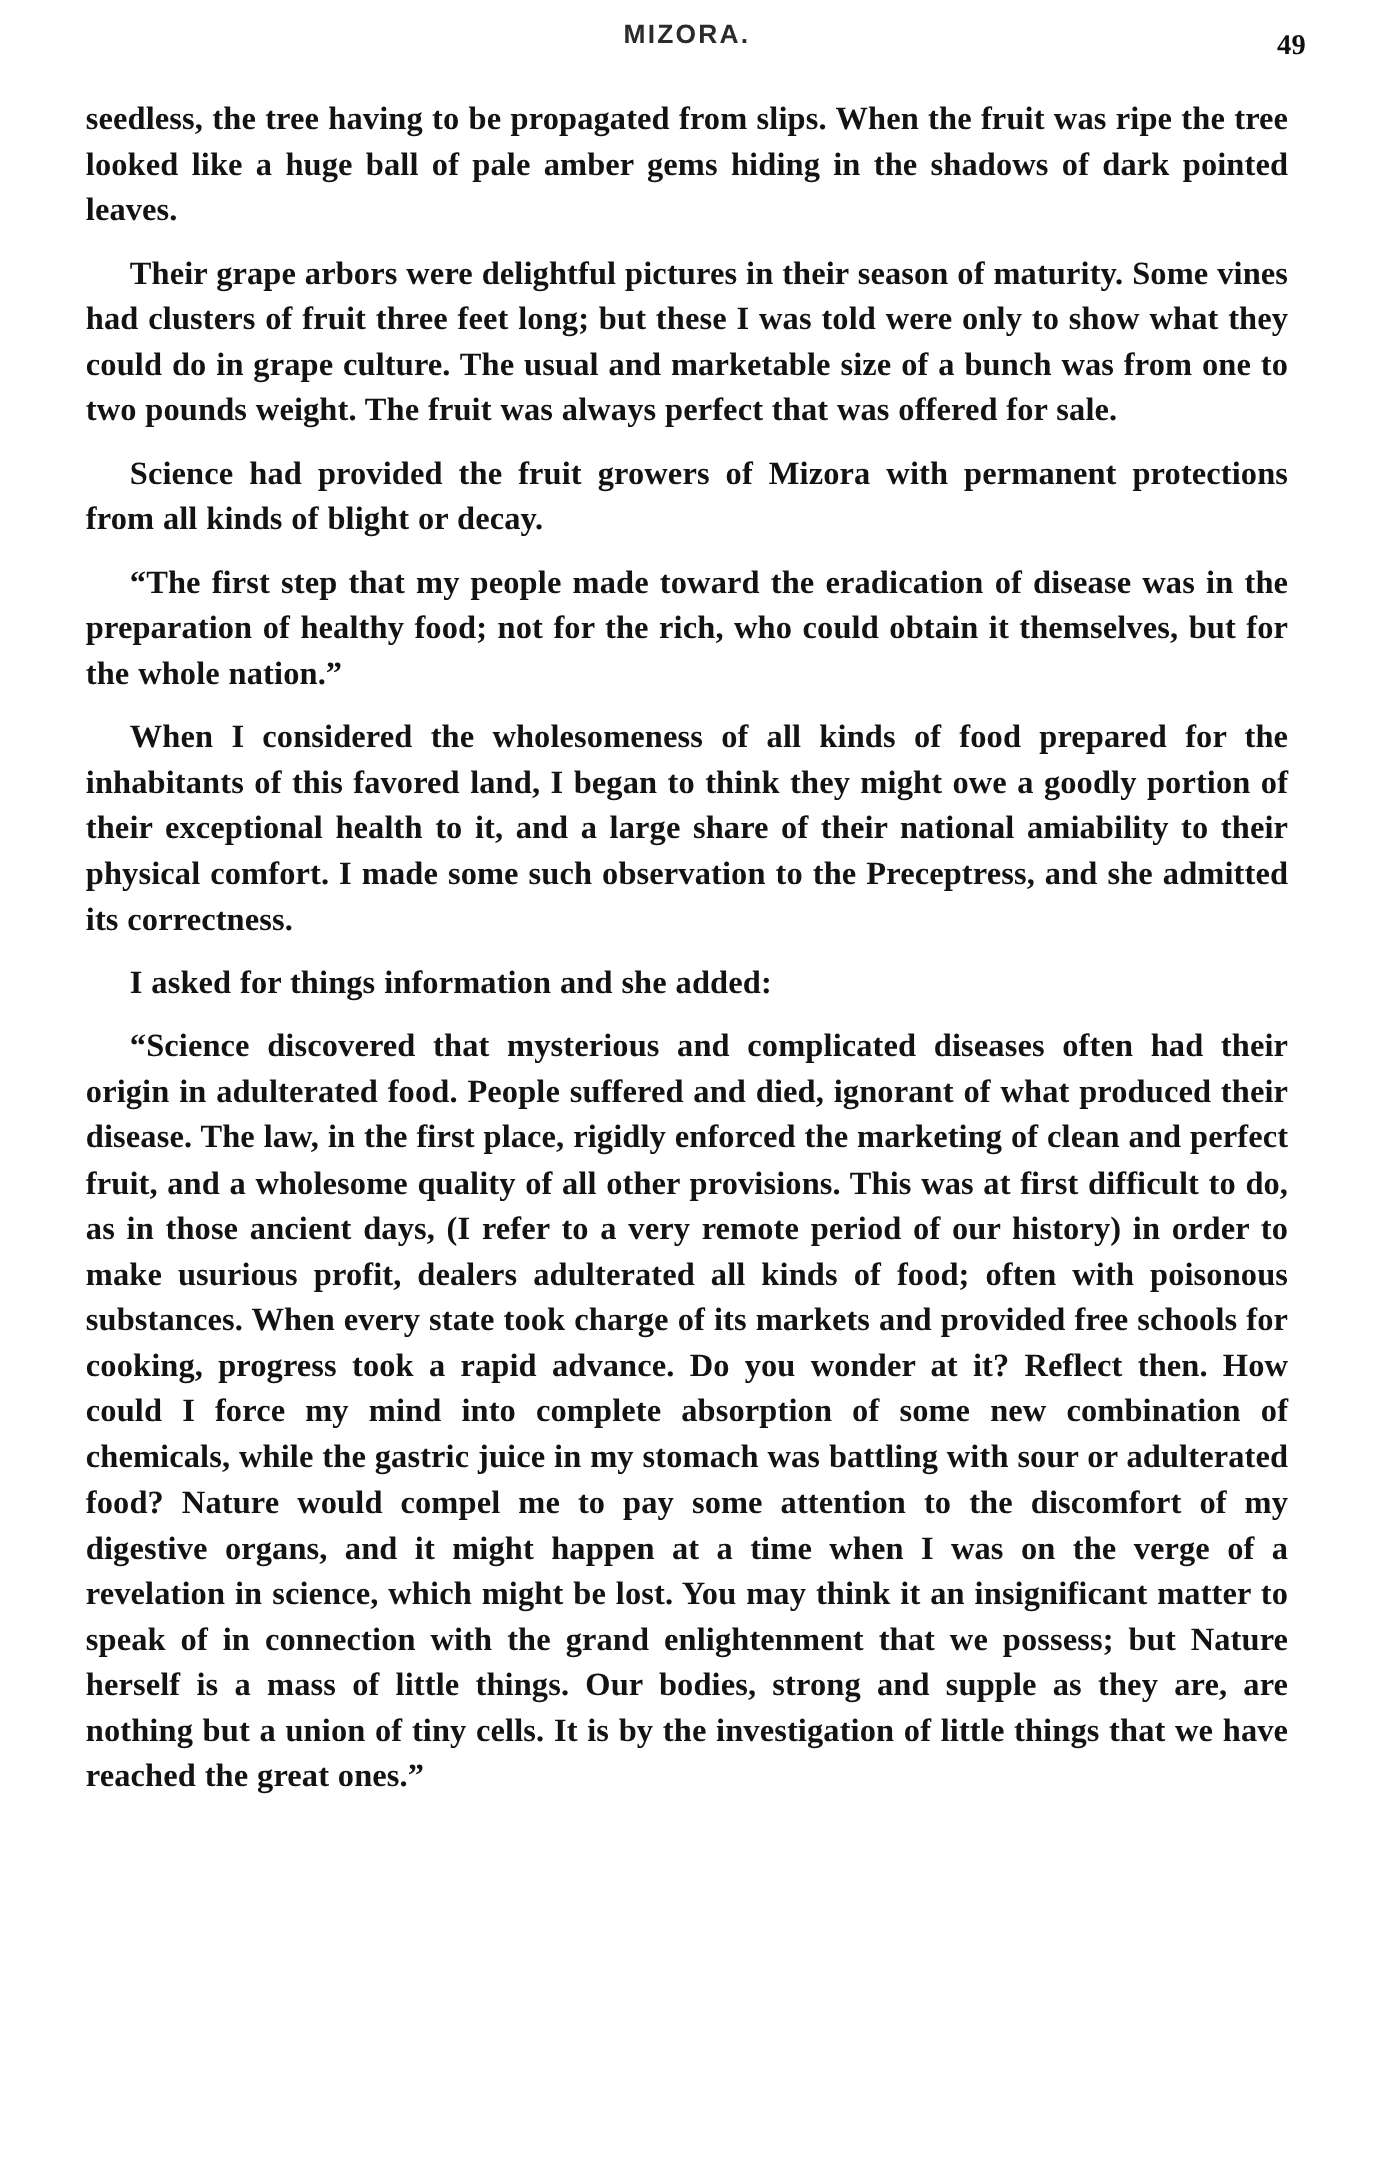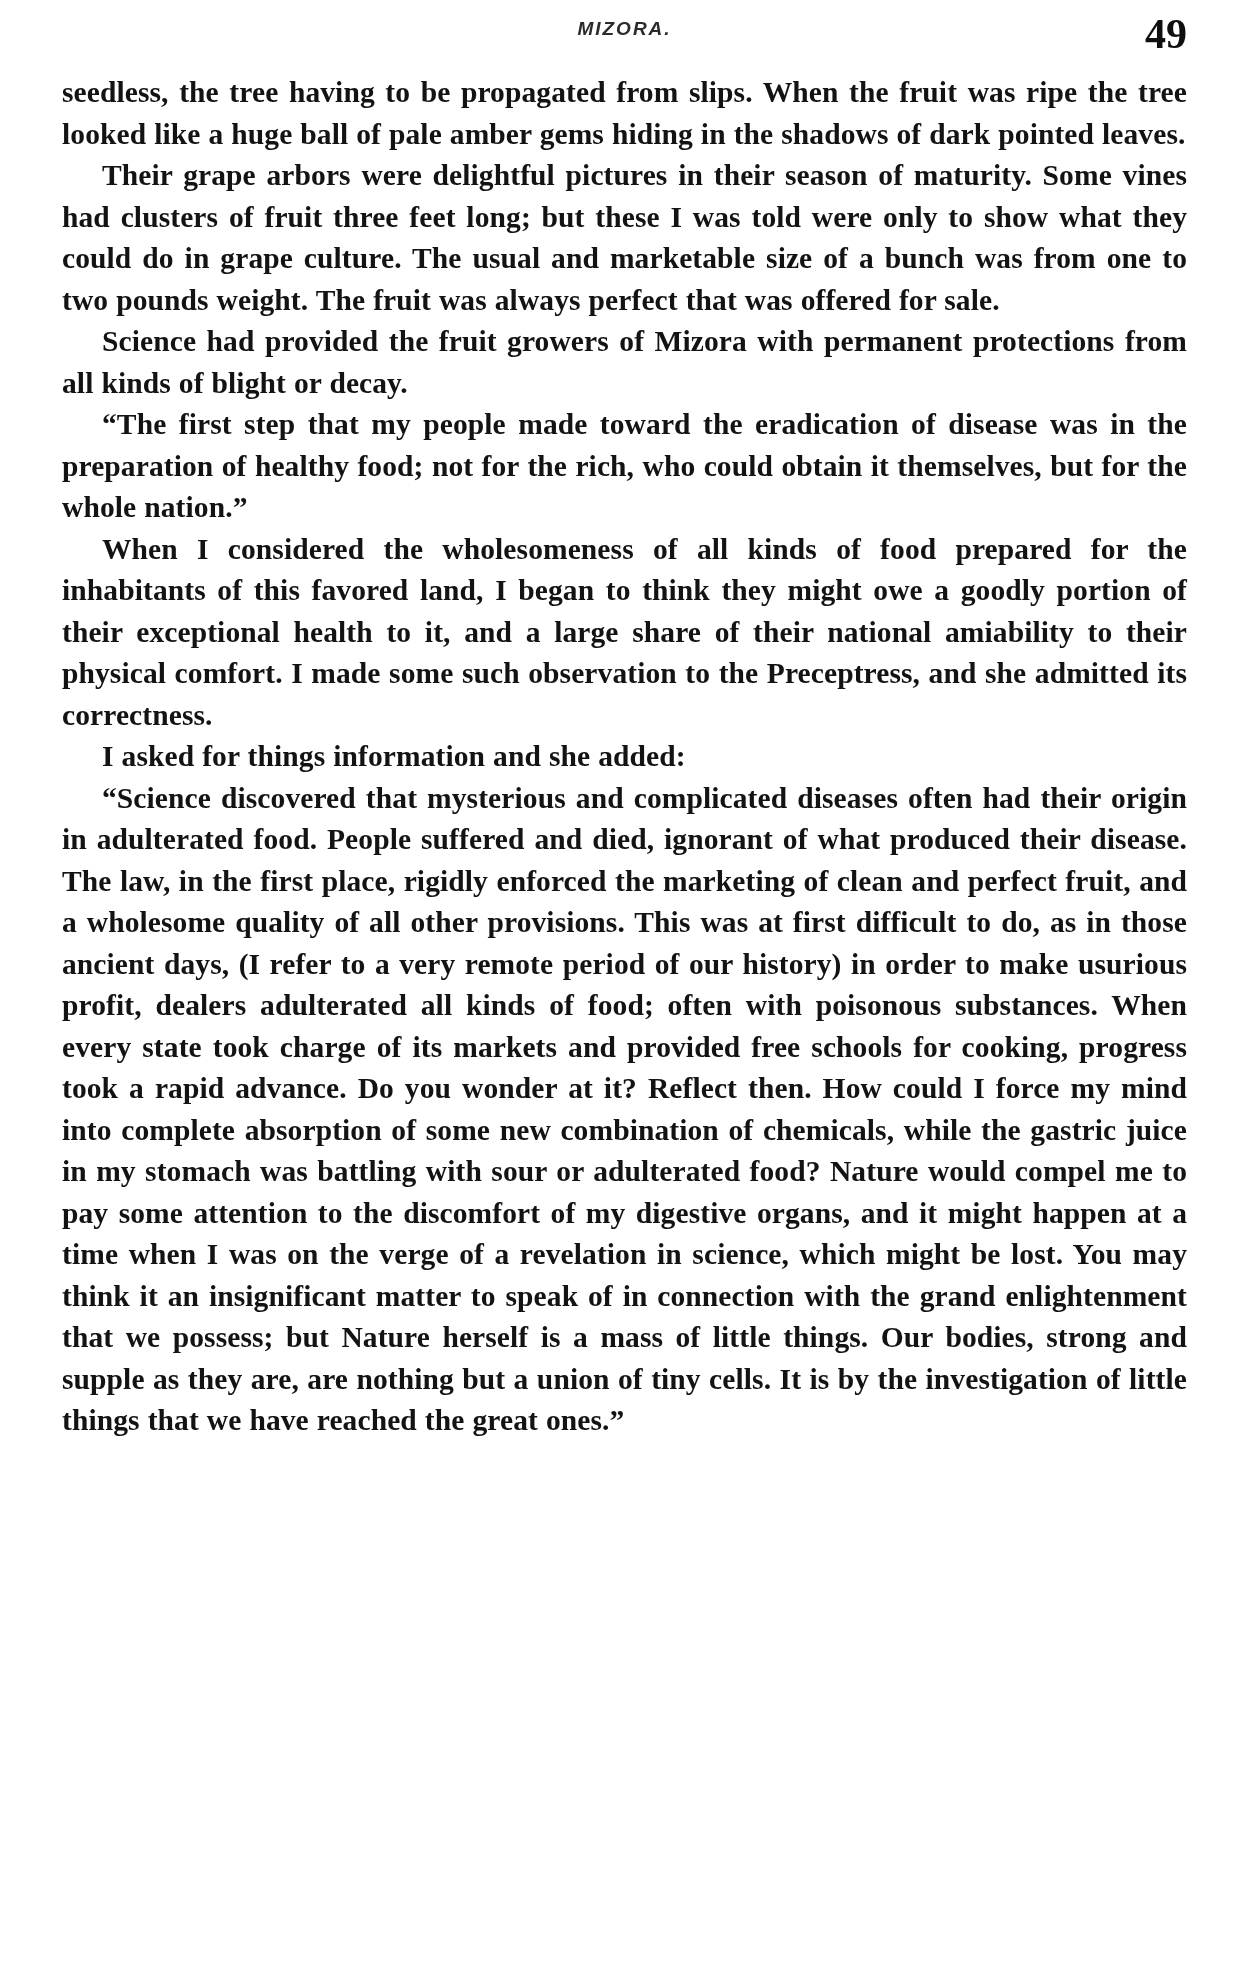--- a/index.html
+++ b/index.html
@@ -26,41 +26,40 @@
     height: 62px;
     margin: 10px 62px 0 62px;
   }
   .running-head {
     position: absolute;
     left: 0;
     right: 0;
     top: 8px;
     text-align: center;
     font-family: "Liberation Sans", sans-serif;
-    font-size: 19px;
+    font-size: 24px;
     letter-spacing: 2px;
     color: #2b2b2b;
     font-weight: 600;
-    font-style: italic;
   }
   .folio {
     position: absolute;
     right: 0;
-    top: 0;
+    top: 16px;
     font-family: "Liberation Serif", serif;
-    font-size: 42px;
+    font-size: 26px;
     font-weight: 700;
     color: #0f0f0f;
   }
   .body-col {
     margin: 0 62px;
     width: 1125px;
   }
   p.para {
-    margin: 0;
+    margin: 16px;
     font-size: 29.5px;
     line-height: 41.5px;
     text-align: justify;
     text-justify: inter-word;
     font-weight: 600;
     letter-spacing: 0.1px;
     color: #131313;
     word-spacing: 0.5px;
   }
   p.para + p.para {

